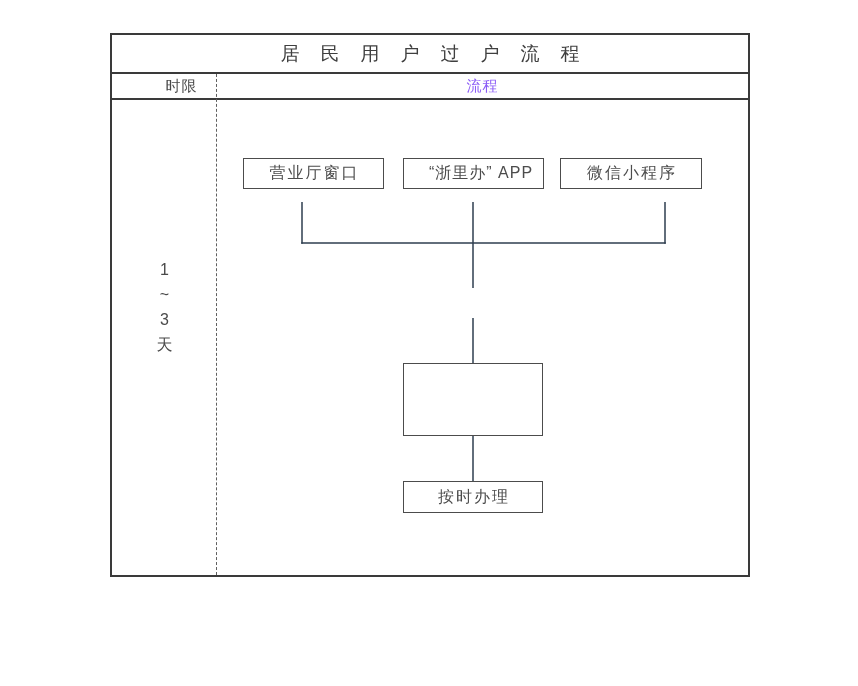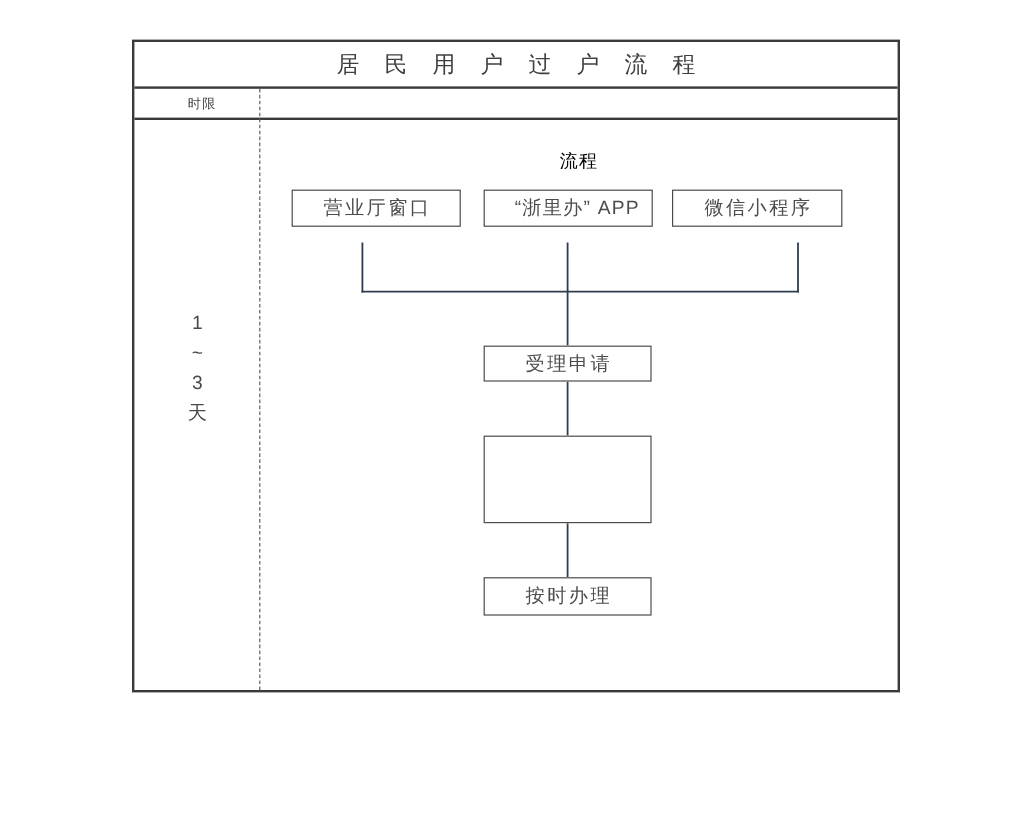--- a/index.html
+++ b/index.html
@@ -46,44 +46,43 @@
   .header-row {
     position: absolute;
     left: 0;
     right: 0;
     top: 39px;
     height: 24px;
     border-bottom: 2px solid #3a3a3a;
   }
   .header-time {
     position: absolute;
-    left: 4px;
+    left: 17px;
     top: 0;
     width: 105px;
     height: 100%;
     display: flex;
     align-items: center;
     justify-content: center;
-    font-size: 11px;
+    font-size: 15px;
     color: #474747;
     letter-spacing: 1px;
   }
   .header-process {
     position: absolute;
     left: 105px;
     right: 0;
     top: 0;
     height: 100%;
     display: flex;
     align-items: center;
     justify-content: center;
     font-size: 15px;
-    color: #000000;
+    color: #8b5cf6;
     letter-spacing: 1px;
-    margin-top: 48px;
   }
   .col-divider {
     position: absolute;
     left: 104px;
     top: 39px;
     bottom: 0;
     width: 0;
     border-left: 1px dashed #5f5f5f;
   }
   .time-value {
@@ -167,21 +166,20 @@
 
       <line x1="361" y1="283" x2="361" y2="328" stroke="#2e3e4f" stroke-width="1.5"></line>
 
       <line x1="361" y1="401" x2="361" y2="446" stroke="#2e3e4f" stroke-width="1.5"></line>
     </svg>
 
     <div class="fbox box-ch1">营业厅窗口</div>
     <div class="fbox box-ch2">“浙里办” APP</div>
     <div class="fbox box-ch3">微信小程序</div>
 
-    <div class="fbox box-accept">受理申请</div>
 
     <div class="fbox box-materials">
     </div>
 
     <div class="fbox box-handle">按时办理</div>
 
   </div>
 </div>
 
 </body></html>

